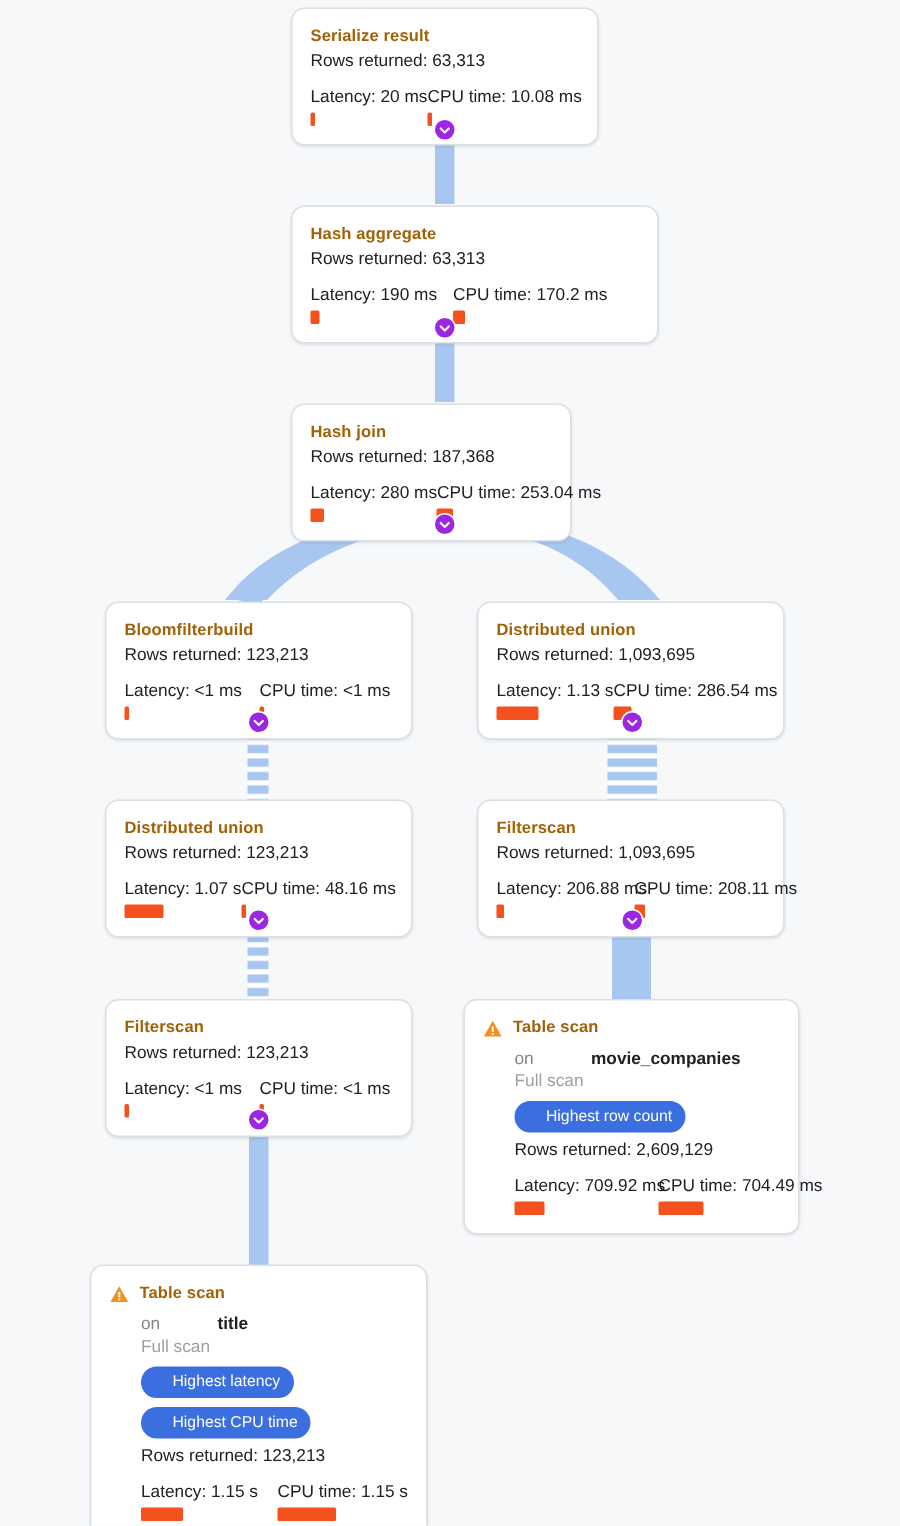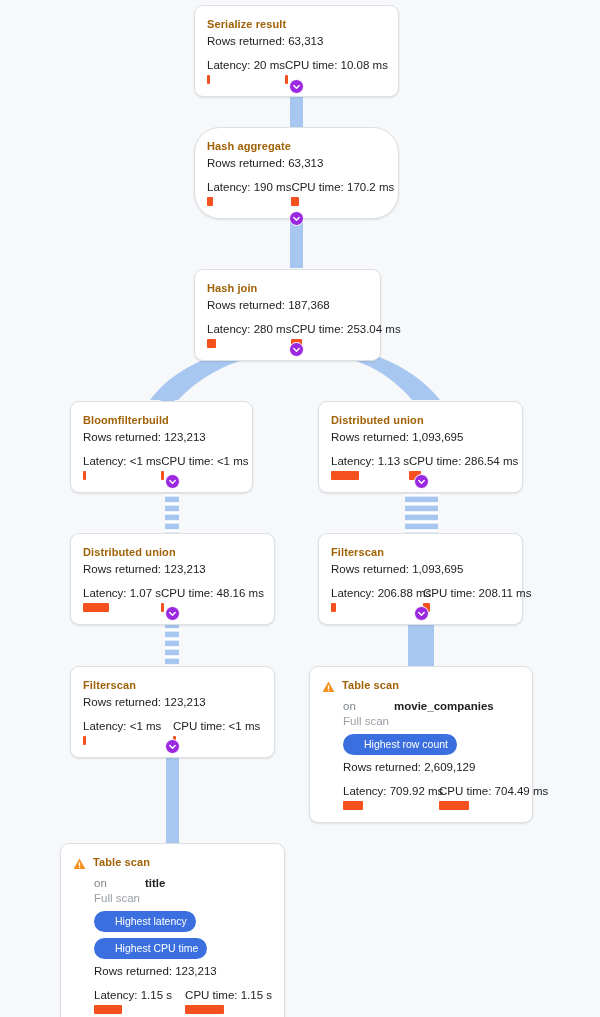--- a/index.html
+++ b/index.html
@@ -145,21 +145,21 @@
           <div class="metric-bar" style="width:3px;"></div>
         </div>
         <div class="metric">
           <div class="metric-label">CPU time: 10.08 ms</div>
           <div class="metric-bar" style="width:3px;"></div>
         </div>
       </div>
     </div>
   </div>
 
-  <div class="node" style="left:194px; top:127px; width:205px;border-radius:26px;">
+  <div class="node" style="left:194px; top:137px; width:245px;">
     <div class="node-head">
       <div class="node-title">Hash aggregate</div>
     </div>
     <div class="node-body">
       <div class="rows">Rows returned: 63,313</div>
       <div class="metrics">
         <div class="metric" style="width:95px;">
           <div class="metric-label">Latency: 190 ms</div>
           <div class="metric-bar" style="width:6px;"></div>
         </div>
@@ -183,21 +183,21 @@
           <div class="metric-bar" style="width:9px;"></div>
         </div>
         <div class="metric">
           <div class="metric-label">CPU time: 253.04 ms</div>
           <div class="metric-bar" style="width:11px;"></div>
         </div>
       </div>
     </div>
   </div>
 
-  <div class="node" style="left:70px; top:401px; width:183px;">
+  <div class="node" style="left:70px; top:401px; width:205px;">
     <div class="node-head">
       <div class="node-title">Bloomfilterbuild</div>
     </div>
     <div class="node-body">
       <div class="rows">Rows returned: 123,213</div>
       <div class="metrics">
         <div class="metric" style="width:90px;">
           <div class="metric-label">Latency: &lt;1 ms</div>
           <div class="metric-bar" style="width:3px;"></div>
         </div>

